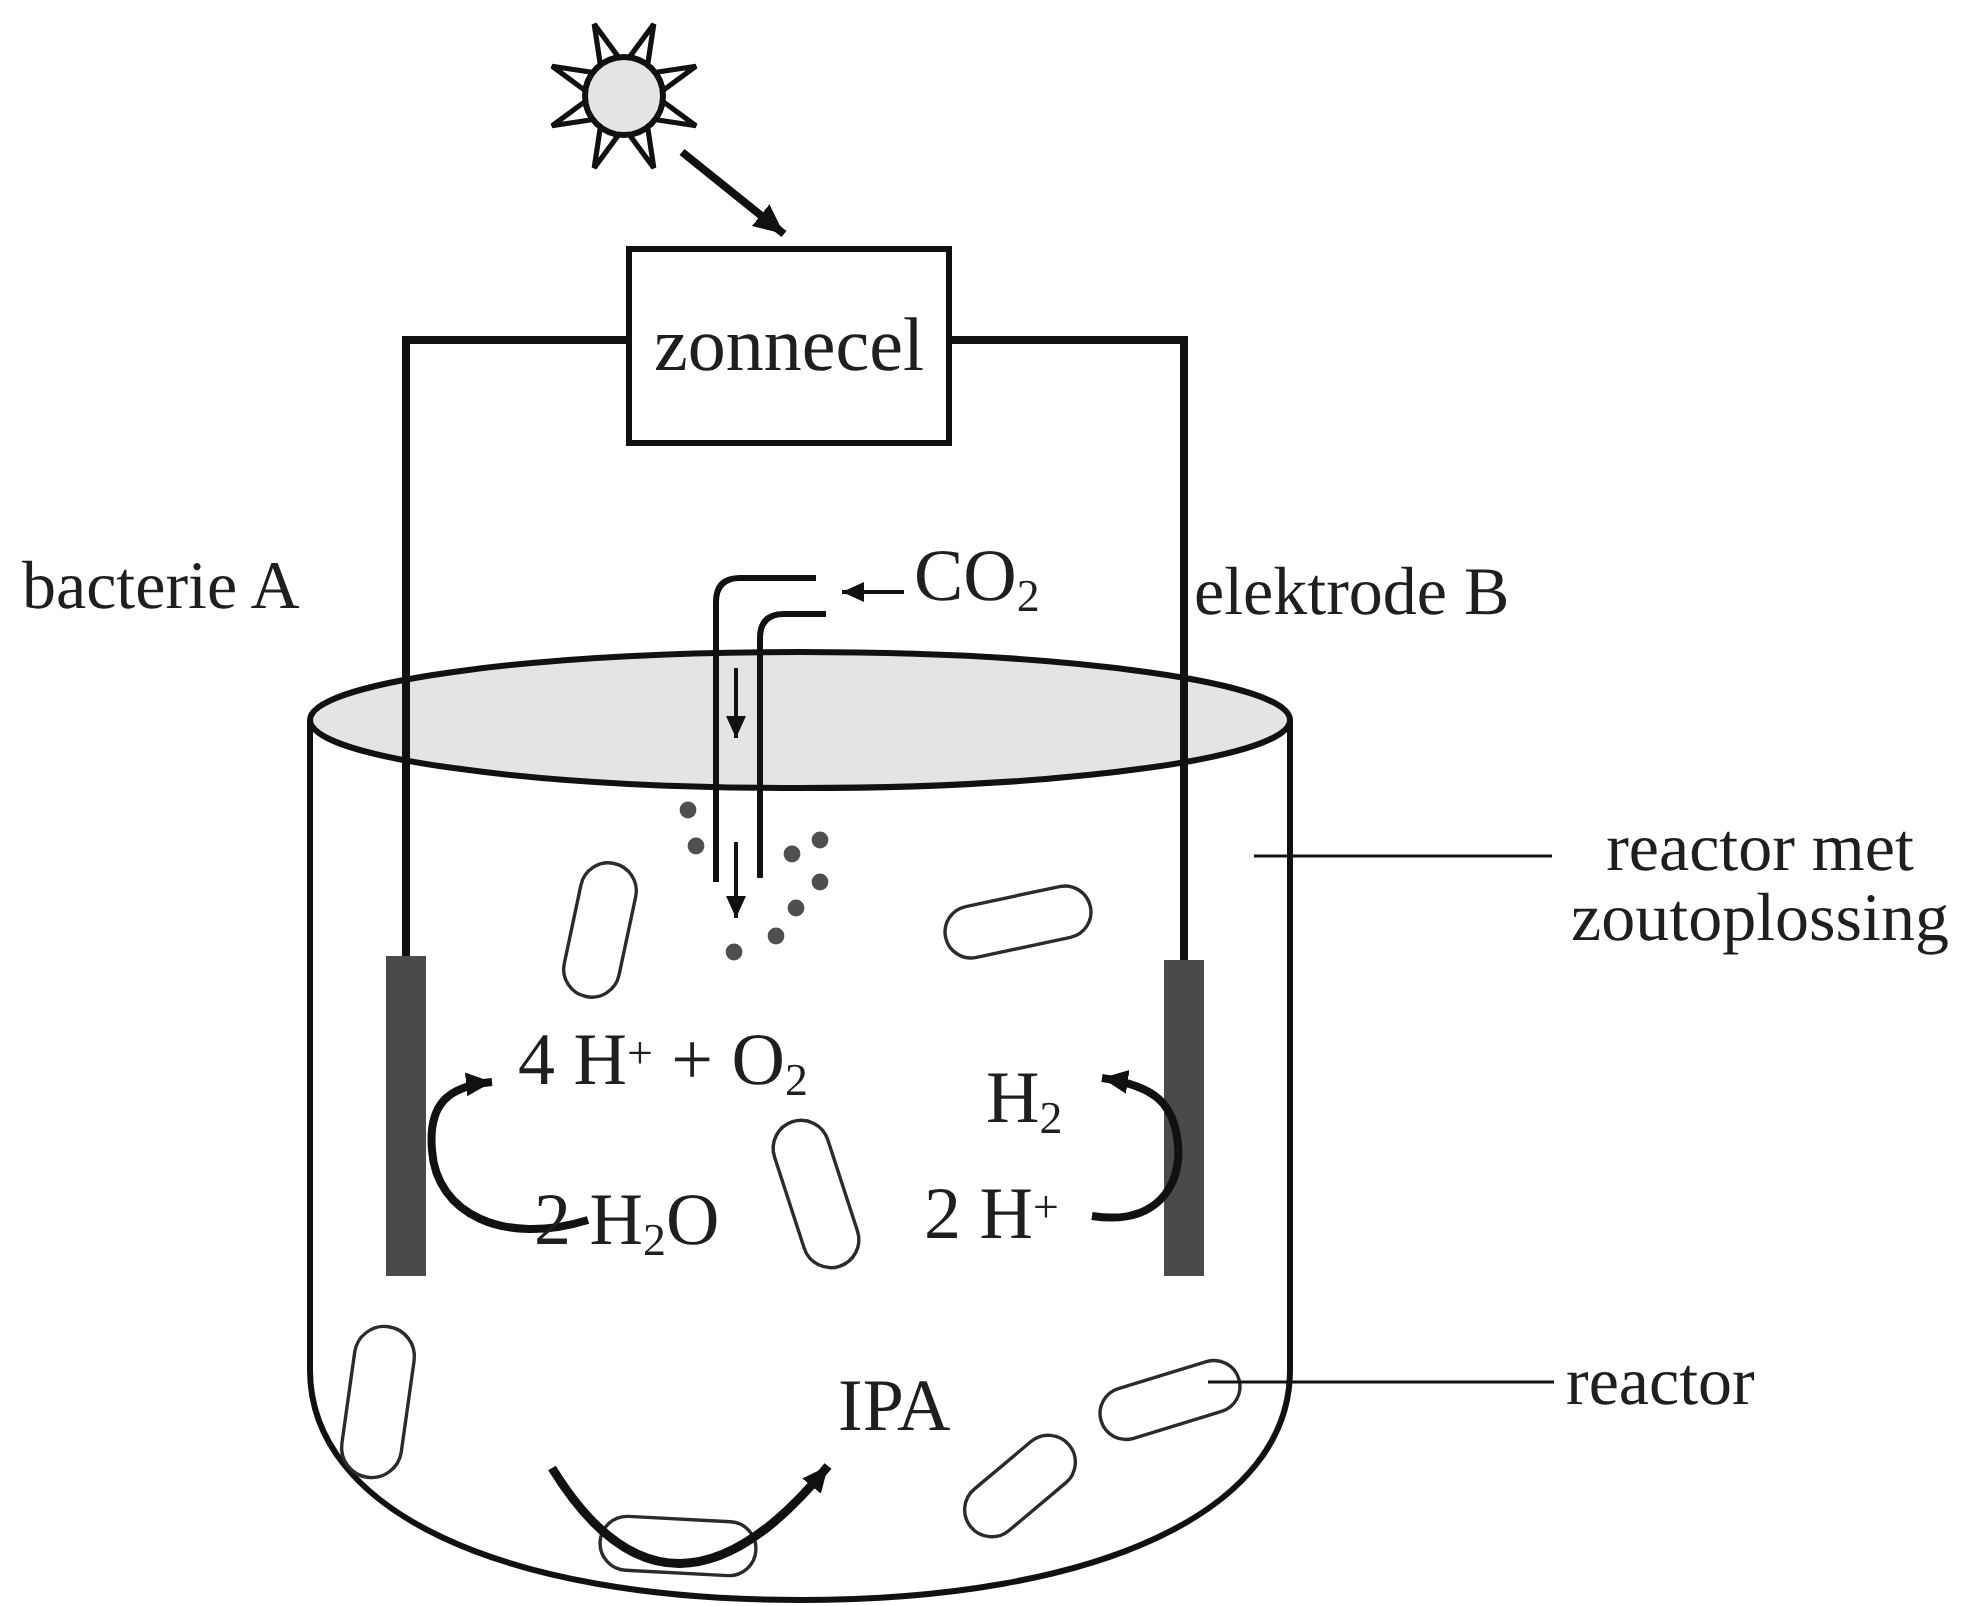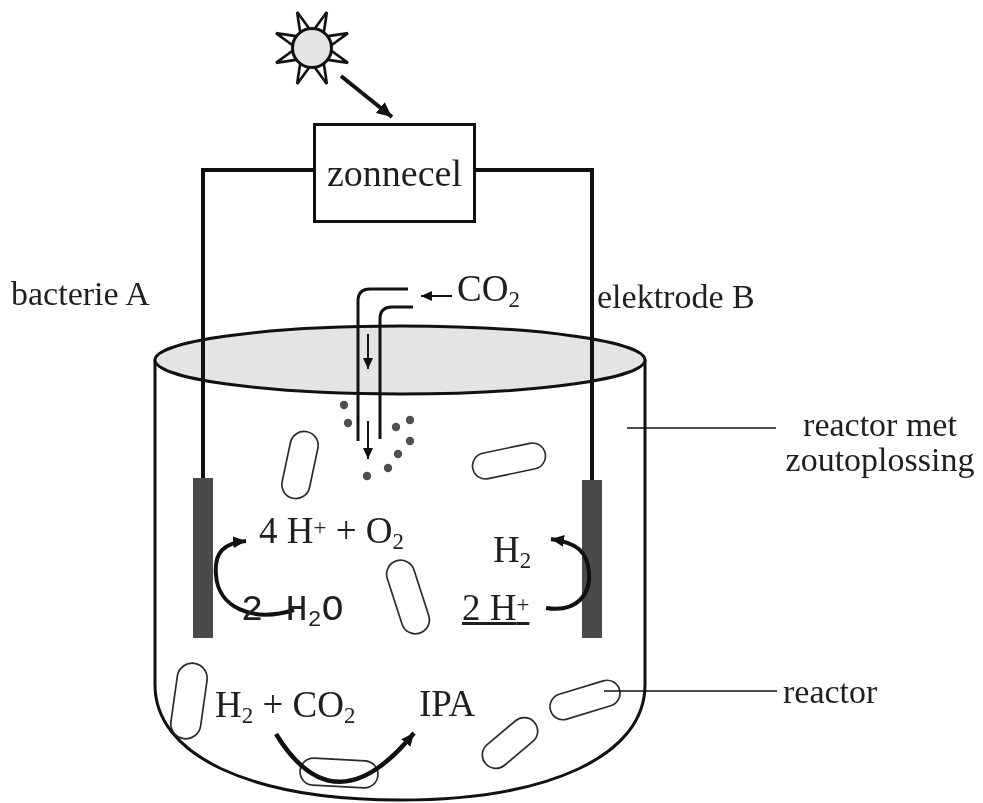--- a/index.html
+++ b/index.html
@@ -104,26 +104,25 @@
   <div class="solarcell-box">
     <span>zonnecel</span>
   </div>
 
   <div class="txt lbl" style="left:11px; top:277px;">bacterie A</div>
   <div class="txt lbl" style="left:597px; top:280px;">elektrode B</div>
 
   <div class="txt f" style="left:457px; top:270px;"><span>CO</span><sub>2</sub></div>
 
   <div class="txt f" style="left:259px; top:512px;"><span>4 H</span><sup>+</sup><span> + O</span><sub>2</sub></div>
-  <div class="txt f" style="left:241px; top:592px;font-family:Liberation Mono, monospace;"><span>2 H</span><sub>2</sub><span>O</span></div>
+  <div class="txt f" style="left:267px; top:592px;"><span>2 H</span><sub>2</sub><span>O</span></div>
 
   <div class="txt f" style="left:493px; top:512px;margin-top:19px;"><span>H</span><sub>2</sub></div>
-  <div class="txt f" style="left:462px; top:589px;text-decoration:underline;"><span>2 H</span><sup>+</sup></div>
+  <div class="txt f" style="left:462px; top:589px;"><span>2 H</span><sup>+</sup></div>
 
-  <div class="txt f" style="left:215px; top:686px;"><span>H</span><sub>2</sub><span> + CO</span><sub>2</sub></div>
   <div class="txt f" style="left:419px; top:685px;">IPA</div>
 
   <div class="callout-reactor">
     <div>reactor met</div>
     <div>zoutoplossing</div>
   </div>
 
   <div class="txt lbl" style="left:783px; top:675px;">reactor</div>
 
 </div>

